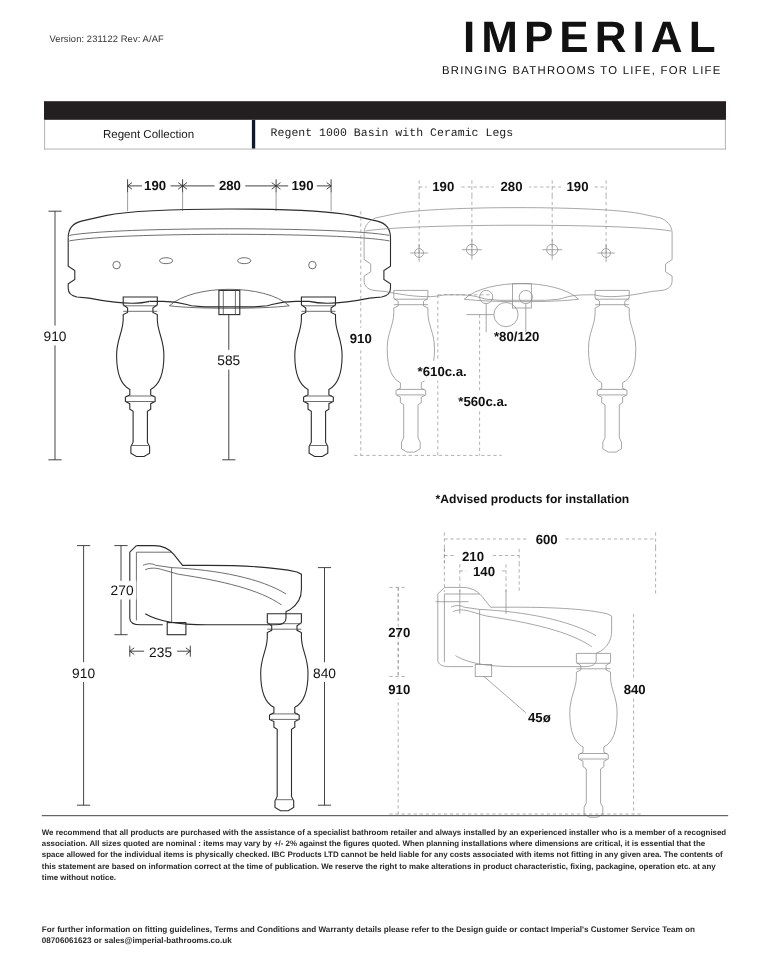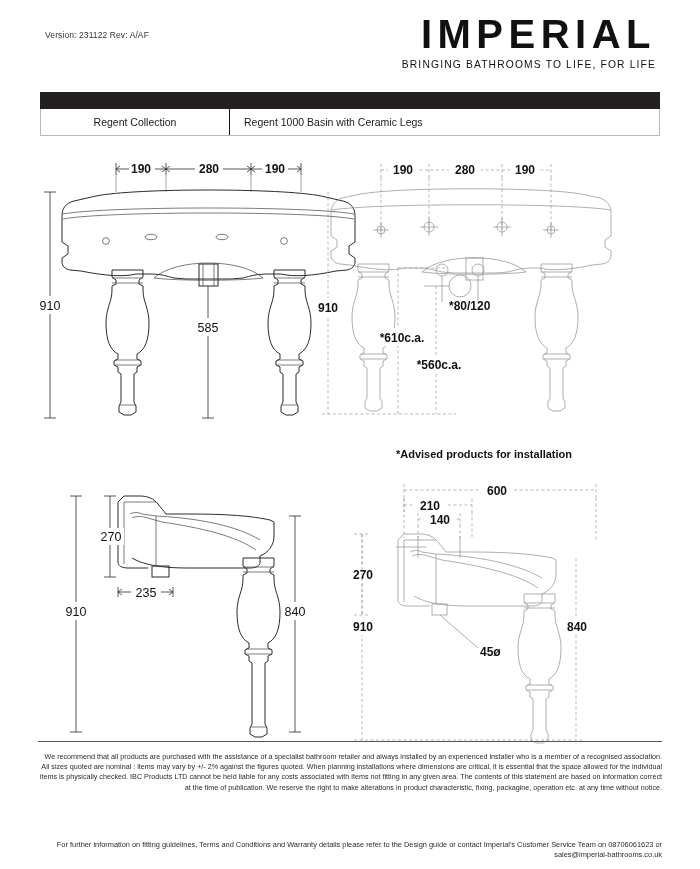--- a/index.html
+++ b/index.html
@@ -34,22 +34,22 @@
   }
   .title-bar{height:17px;background:#231f20;}
   .title-row{
     display:flex;height:26px;border:1px solid #b9b9b9;border-top:none;
     background:#fff;
   }
   .title-cell{
     display:flex;align-items:center;justify-content:center;
     font-size:10.5px;color:#1a1a1a;
   }
-  .title-cell.left{width:188px;border-right:1px solid #0f172a;}
-  .title-cell.right{flex:1;justify-content:flex-start;padding-left:14px;}
+  .title-cell.left{width:188px;border-right:3px solid #0f172a;}
+  .title-cell.right{flex:1;justify-content:flex-start;padding-left:14px;font-family:Liberation Mono, monospace;}
 
   
   .draw{position:absolute;}
   svg{display:block;overflow:visible;}
   .ln{fill:none;stroke:#2b2b2b;stroke-width:1;}
   .ln-thin{fill:none;stroke:#444;stroke-width:.7;}
   .gh{fill:none;stroke:#8c8c8c;stroke-width:.7;}
   .dimline{stroke:#2b2b2b;stroke-width:.8;fill:none;}
   .extline{stroke:#6b6b6b;stroke-width:.6;fill:none;}
   .extline-dash{stroke:#8a8a8a;stroke-width:.6;fill:none;stroke-dasharray:3 2.5;}
@@ -58,22 +58,22 @@
   .note{
     position:absolute;font-size:11px;font-weight:700;color:#111;
   }
 
   
   .foot-rule{
     position:absolute;left:38px;top:741px;width:624px;height:0;
     border-top:1px solid #555;
   }
   .foot-block{
-    position:absolute;left:38px;width:624px;text-align:right;
-    font-size:7.2px;line-height:10.2px;color:#2a2a2a;
+    position:absolute;left:38px;width:624px;text-align:left;
+    font-size:7.2px;line-height:10.2px;color:#2a2a2a;font-weight:bold;
   }
   .foot-disc{top:752px;}
   .foot-info{top:840px;font-size:7.4px;line-height:10.4px;}
   .foot-copy{top:849px;font-size:7.4px;}
 </style>
 </head>
 <body>
 
 <div class="page">
 

